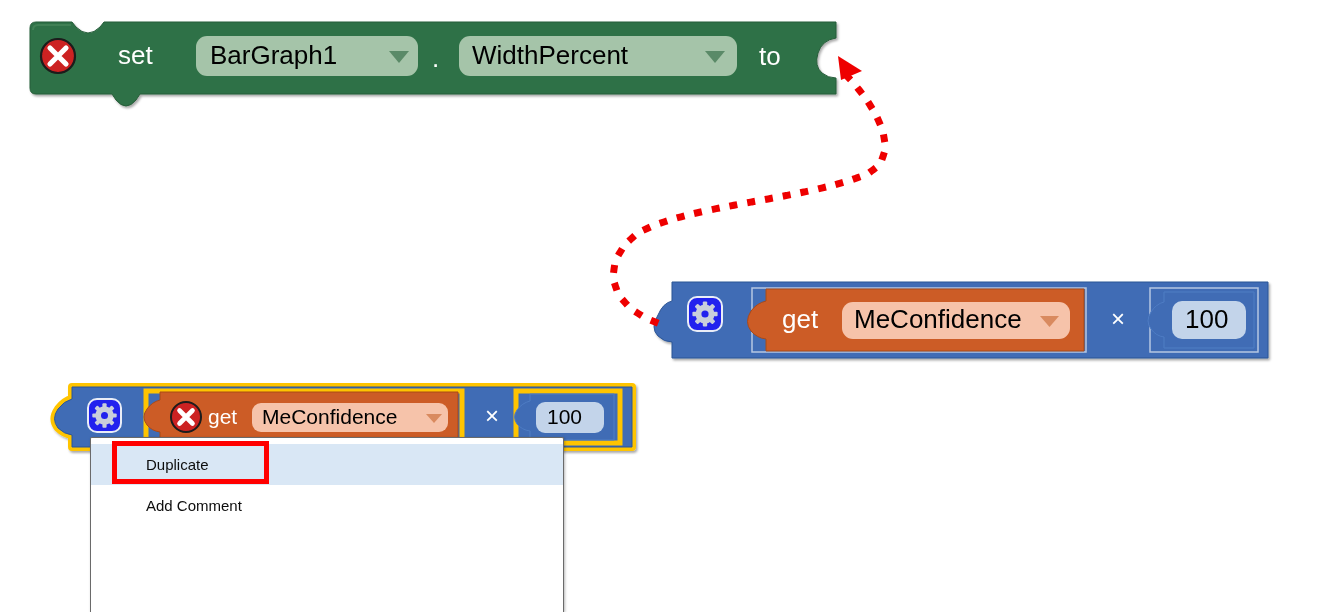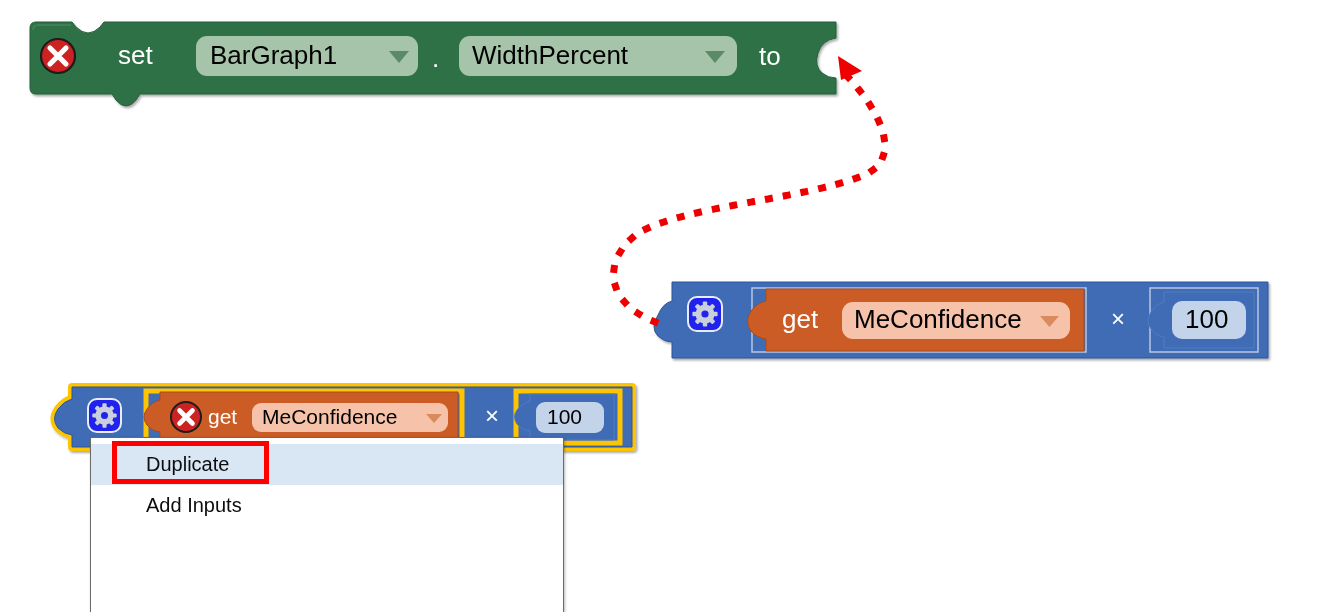--- a/index.html
+++ b/index.html
@@ -79,21 +79,21 @@
     border-bottom: none;
     box-sizing: border-box;
     box-shadow: 1px 1px 3px rgba(0,0,0,0.28);
     z-index: 40;
     border-radius: 2px 2px 0 0;
   }
   .ctx-item {
     height: 41px;
     line-height: 41px;
     padding-left: 55px;
-    font-size: 20px;
+    font-size: 15px;
     color: #0d0d0d;
     font-family: "Liberation Sans", sans-serif;
     white-space: nowrap;
     box-sizing: border-box;
   }
   .ctx-item.first { margin-top: 6px; }
   .ctx-item.highlighted {
     background: #d9e7f5;
   }
   .ctx-highlight-box {
@@ -318,21 +318,21 @@
                  Q 522 403 530 401
                  Z"></path>
           <rect x="536" y="402" width="68" height="31" rx="9" ry="9" fill="#c3d4ea"></rect>
           <text class="fld-text-sm" x="547" y="418">100</text>
       </g>
     </g>
   </svg>
 
   <div class="ctx-menu">
     <div class="ctx-item first highlighted">Duplicate</div>
-    <div class="ctx-item">Add Inputs</div>
+    <div class="ctx-item">Add Comment</div>
   </div>
 
   <div class="ctx-highlight-box"></div>
 
   <svg class="svg-layer" viewBox="0 0 1324 612">
 
     <path fill="none" stroke="#ee0000" stroke-width="7" stroke-linecap="square" stroke-dasharray="1 17" d="M 655 322
              C 600 300 605 255 640 232
              C 690 205 800 200 862 176
              C 905 159 880 110 845 74"></path>

